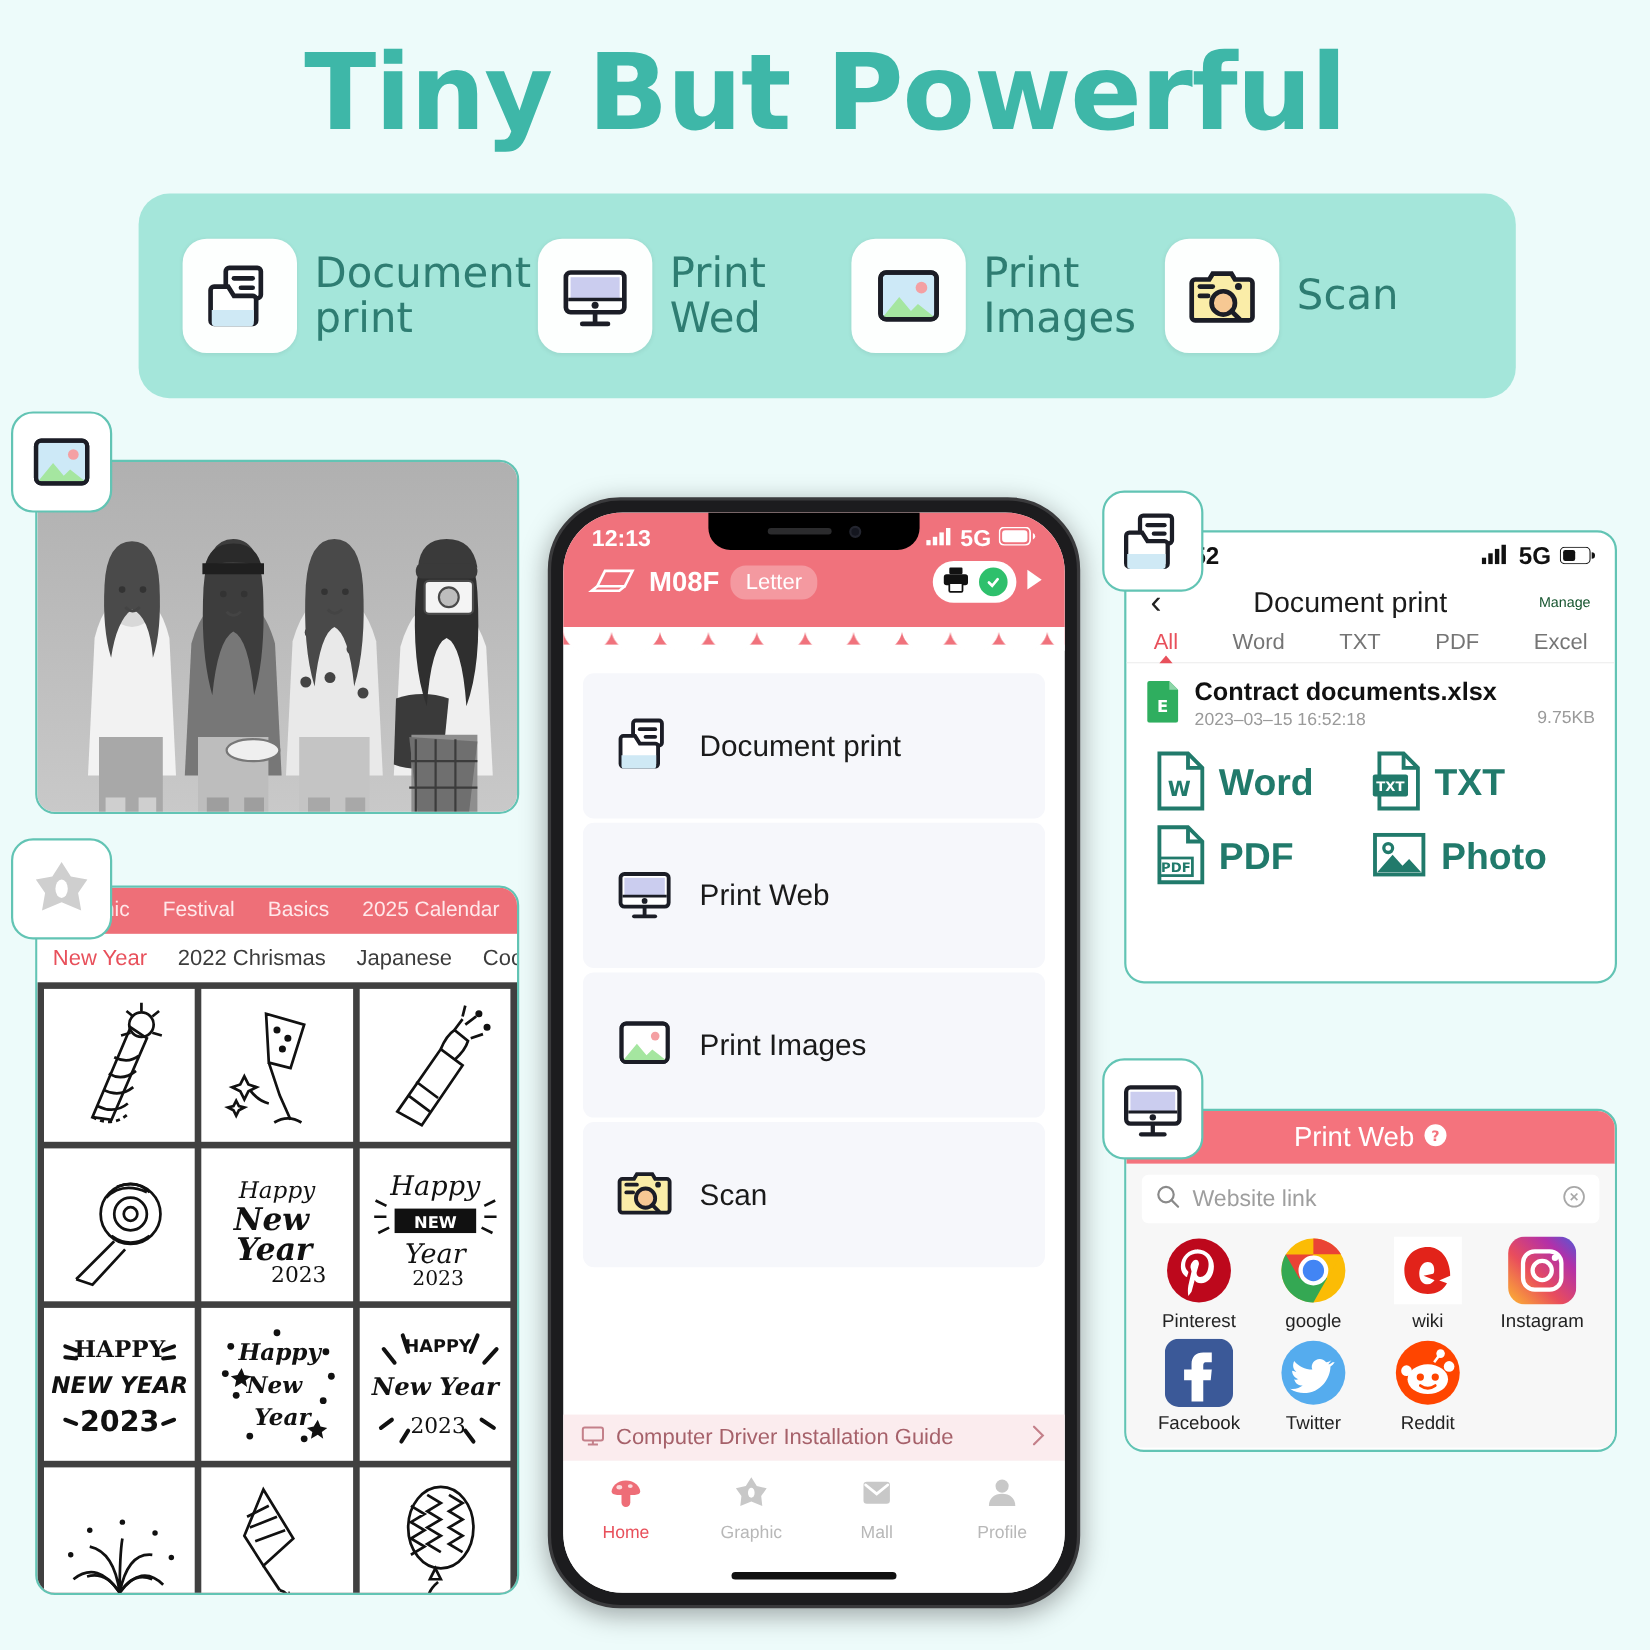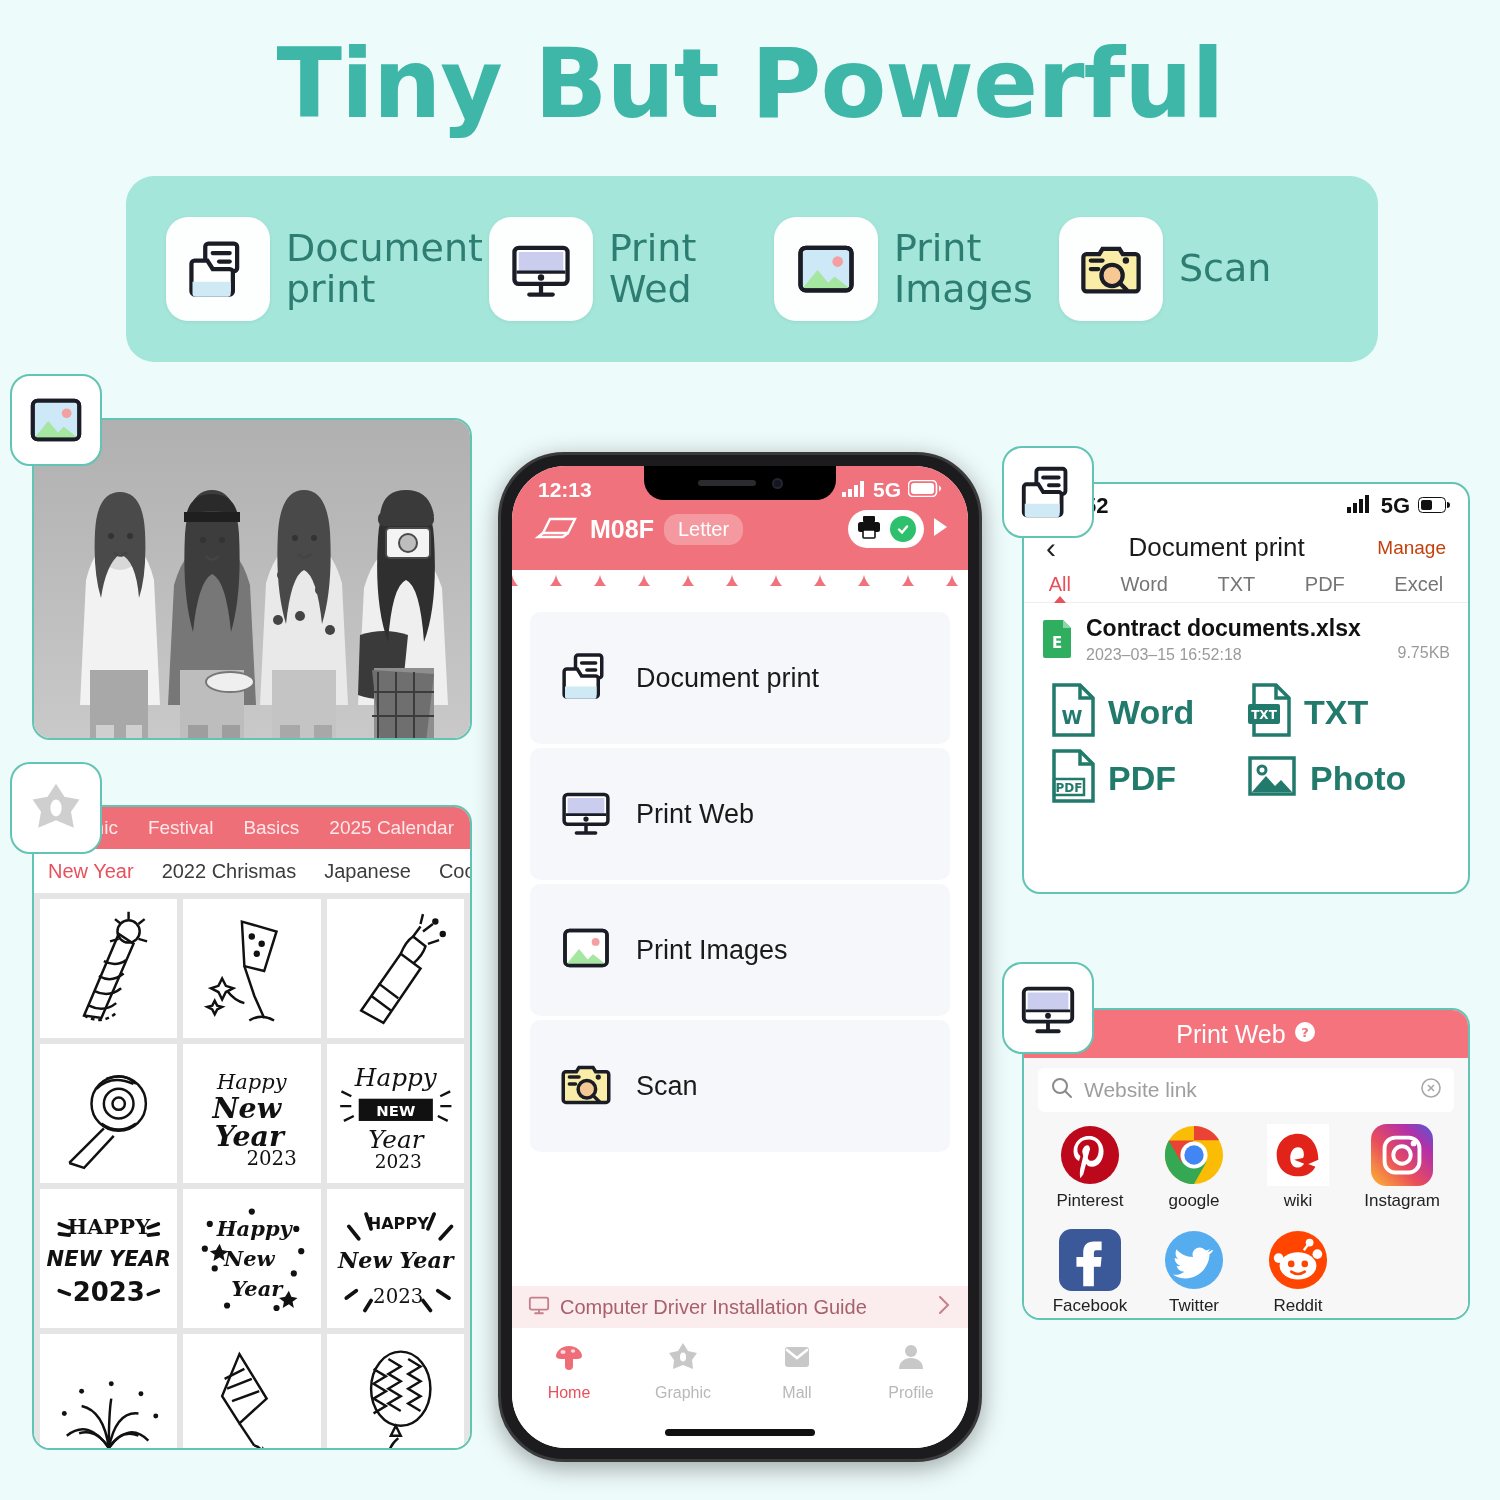--- a/index.html
+++ b/index.html
@@ -75,42 +75,42 @@
   }
   .sticker-tabs-top span { color: #FFE8EA; font-size: 19px; white-space: nowrap; }
   .sticker-tabs-sub {
     background: #fff; height: 44px;
     display: flex; align-items: center; gap: 28px; padding: 0 14px;
   }
   .sticker-tabs-sub span { font-size: 20px; color: #3C3C3C; white-space: nowrap; }
   .sticker-tabs-sub span.active { color: #E8505B; }
   .sticker-grid {
     display: grid; grid-template-columns: repeat(3, 1fr);
-    gap: 6px; padding: 6px; background: #e5e5e5;
+    gap: 6px; padding: 6px; background: #404040;
   }
   .sticker-cell {
     background: #fff; height: 139px;
     display: flex; align-items: center; justify-content: center;
   }
   .sticker-cell svg { width: 90%; height: 90%; }
 
   
   #doc-card { left: 1022px; top: 482px; width: 448px; height: 412px; }
   .doc-status {
     height: 44px; display: flex; align-items: center;
     justify-content: space-between; padding: 0 18px 0 60px;
     font-size: 22px; font-weight: bold; color: #111;
   }
   .doc-status .right { display: flex; align-items: center; gap: 8px; }
   .doc-head {
     display: flex; align-items: center; justify-content: space-between;
     padding: 4px 22px 10px 22px;
   }
   .doc-title { font-size: 26px; color: #1B1B1B; }
-  .doc-manage { font-size: 19px; color: #c2410c; }
+  .doc-manage { font-size: 13px; color: #14532d; }
   .doc-back { font-size: 30px; color: #222; line-height: 1; }
   .doc-tabs {
     display: flex; justify-content: space-around; align-items: center;
     padding-bottom: 6px; border-bottom: 1px solid #EDEDED;
   }
   .doc-tabs span { font-size: 20px; color: #757575; position: relative; }
   .doc-tabs span.active { color: #E8505B; }
   .doc-tabs span.active::after {
     content: ""; position: absolute; left: 50%; bottom: -7px;
     transform: translateX(-50%);
@@ -138,21 +138,21 @@
   }
   .web-title { color: #fff; font-size: 25px; }
   .web-body { background: #F7F7F7; padding: 10px 14px 12px 14px; }
   .web-search {
     background: #fff; border-radius: 6px; height: 44px;
     display: flex; align-items: center; gap: 10px; padding: 0 12px;
   }
   .web-search-ph { flex: 1; color: #9E9E9E; font-size: 21px; }
   .web-grid {
     display: grid; grid-template-columns: repeat(4, 1fr);
-    row-gap: 18px; margin-top: 12px;
+    row-gap: 6px; margin-top: 12px;
   }
   .web-app { display: flex; flex-direction: column; align-items: center; gap: 5px; }
   .web-app-label { font-size: 17px; color: #222; }
   .web-icon { width: 62px; height: 62px; }
 
   
   #phone { position: absolute; left: 498px; top: 452px; width: 484px; height: 1010px; z-index: 20; }
   .phone-frame {
     position: absolute; inset: 0;
     background: #1C1C1E; border-radius: 66px;

